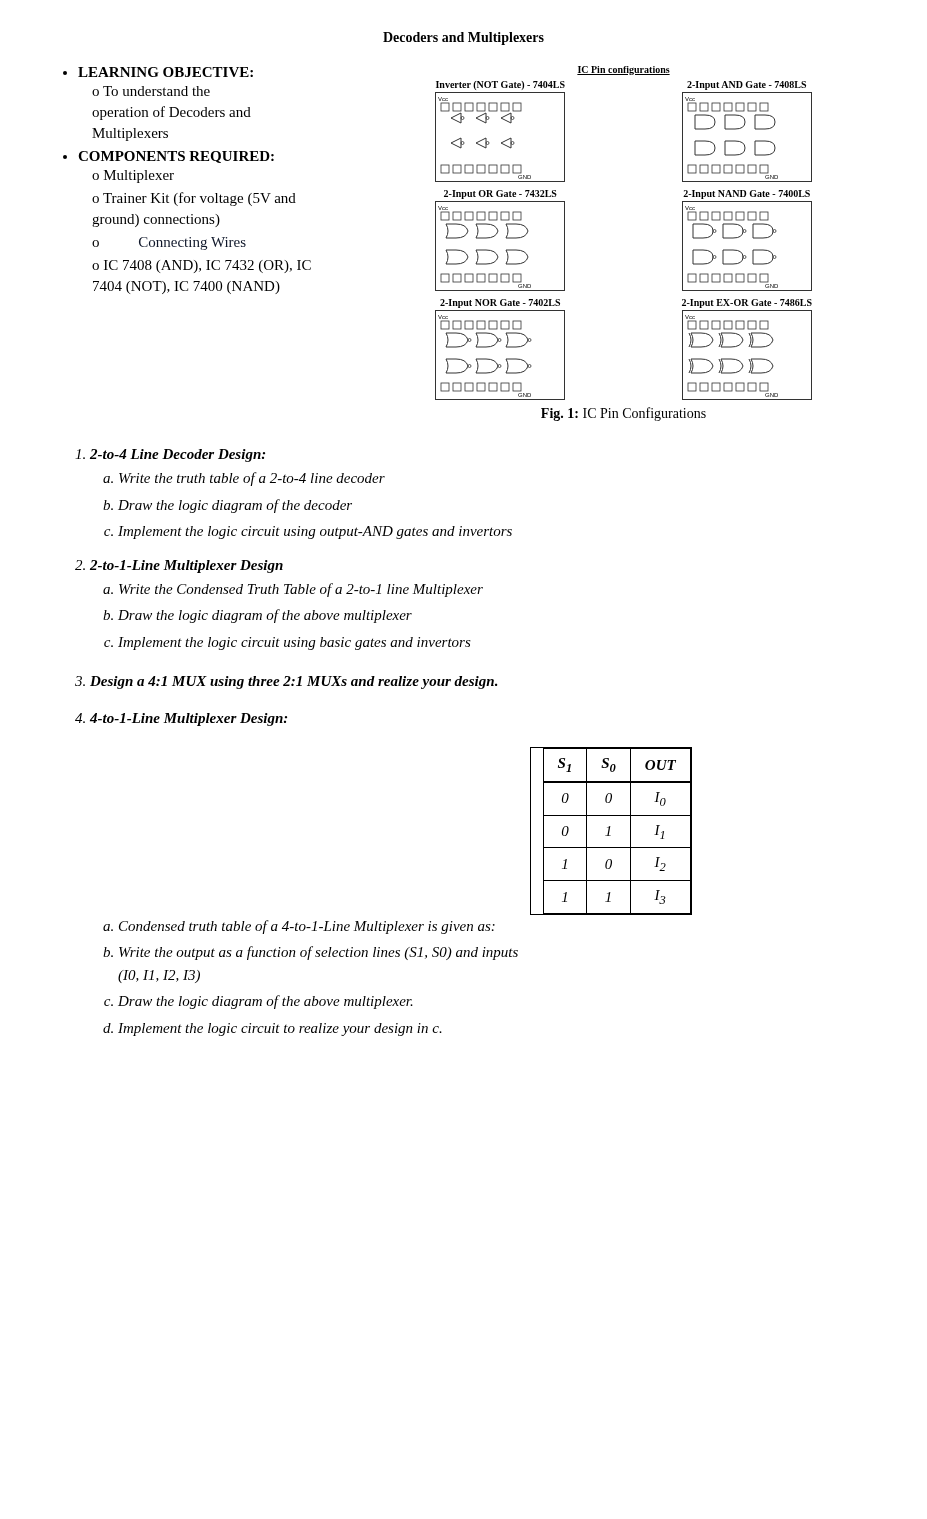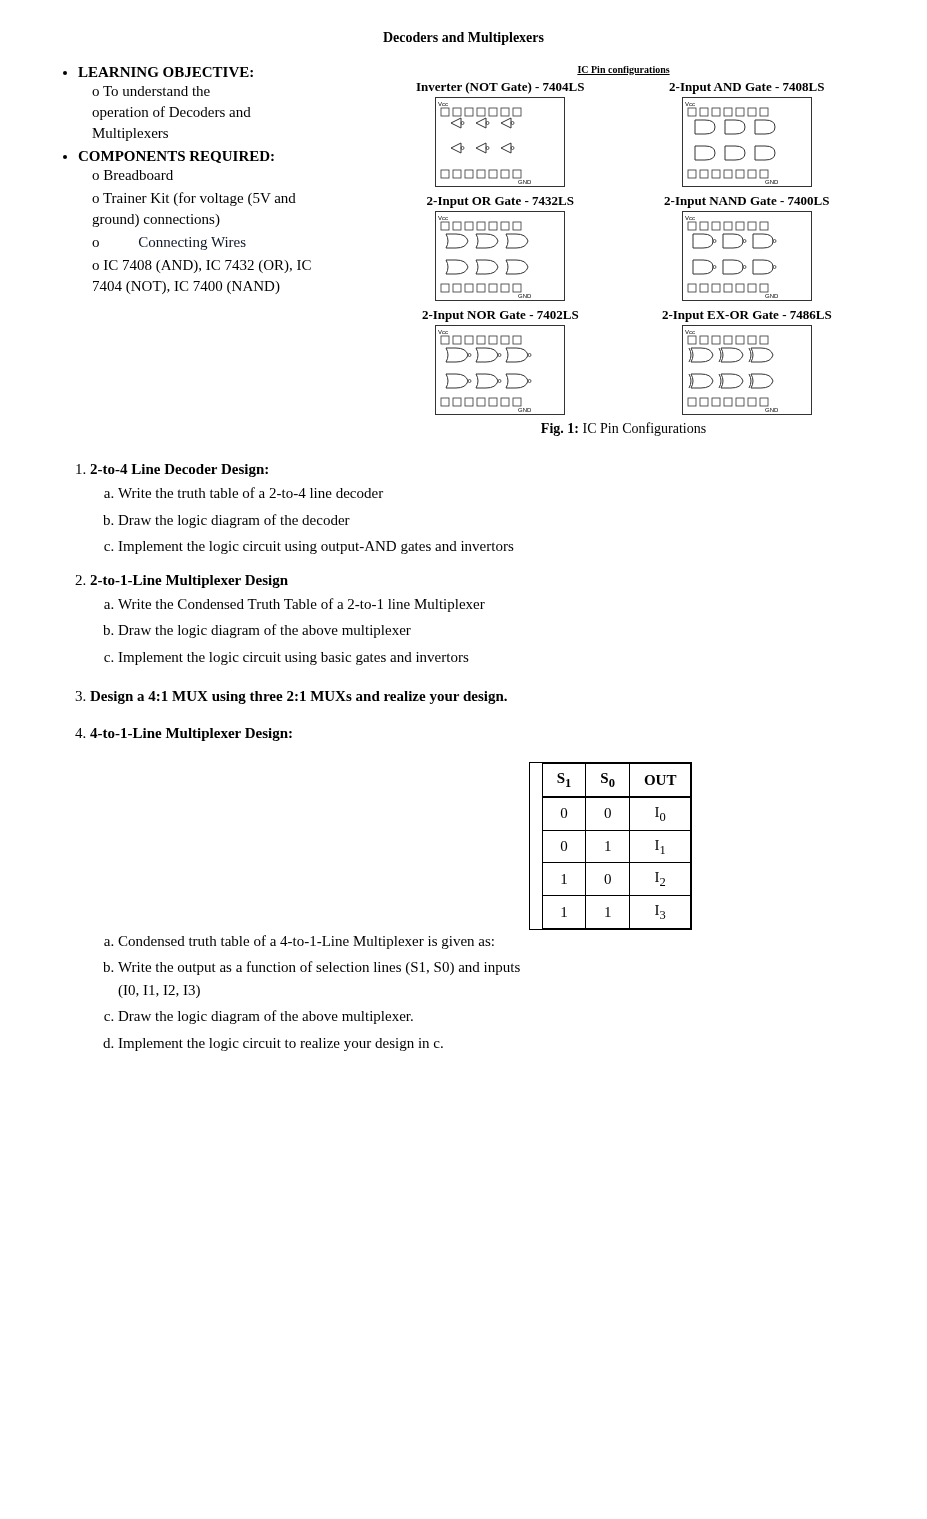--- a/index.html
+++ b/index.html
@@ -66,36 +66,37 @@
       display: grid;
       grid-template-columns: 1fr 1fr;
       gap: 6px;
     }
     .ic-cell {
       display: flex;
       flex-direction: column;
       align-items: center;
     }
     .ic-cell-title {
-      font-size: 13px;
+      font-size: 10px;
       font-weight: bold;
       margin-bottom: 2px;
       text-align: center;
     }
     .fig-caption {
       text-align: center;
       font-size: 14px;
       margin-top: 6px;
       margin-bottom: 14px;
     }
     .fig-caption strong {
       font-weight: bold;
     }
     .tasks-section {
       margin-top: 0;
+      font-style: italic;
     }
     ol.task-list {
       list-style: decimal;
       padding-left: 30px;
     }
     ol.task-list > li {
       margin-bottom: 14px;
     }
     ol.task-list > li .task-title {
       font-weight: bold;
@@ -142,21 +143,21 @@
     <ul class="top-list">
       <li>
         <span class="section-header bold">LEARNING OBJECTIVE:</span>
         <ul class="sub-list">
           <li>To understand the<br>operation of Decoders and<br>Multiplexers</li>
         </ul>
       </li>
       <li>
         <span class="bold">COMPONENTS REQUIRED:</span>
         <ul class="sub-list">
-          <li>Breadboard</li>
+          <li>Multiplexer</li>
           <li>Trainer Kit (for voltage (5V and<br>ground) connections)</li>
           <li><span class="orange-text">Connecting Wires</span></li>
           <li>IC 7408 (AND), IC 7432 (OR), IC<br>7404 (NOT), IC 7400 (NAND)</li>
         </ul>
       </li>
     </ul>
   </div>
 
   <div class="right-content">
     <div class="ic-diagram-title">IC Pin configurations</div>

